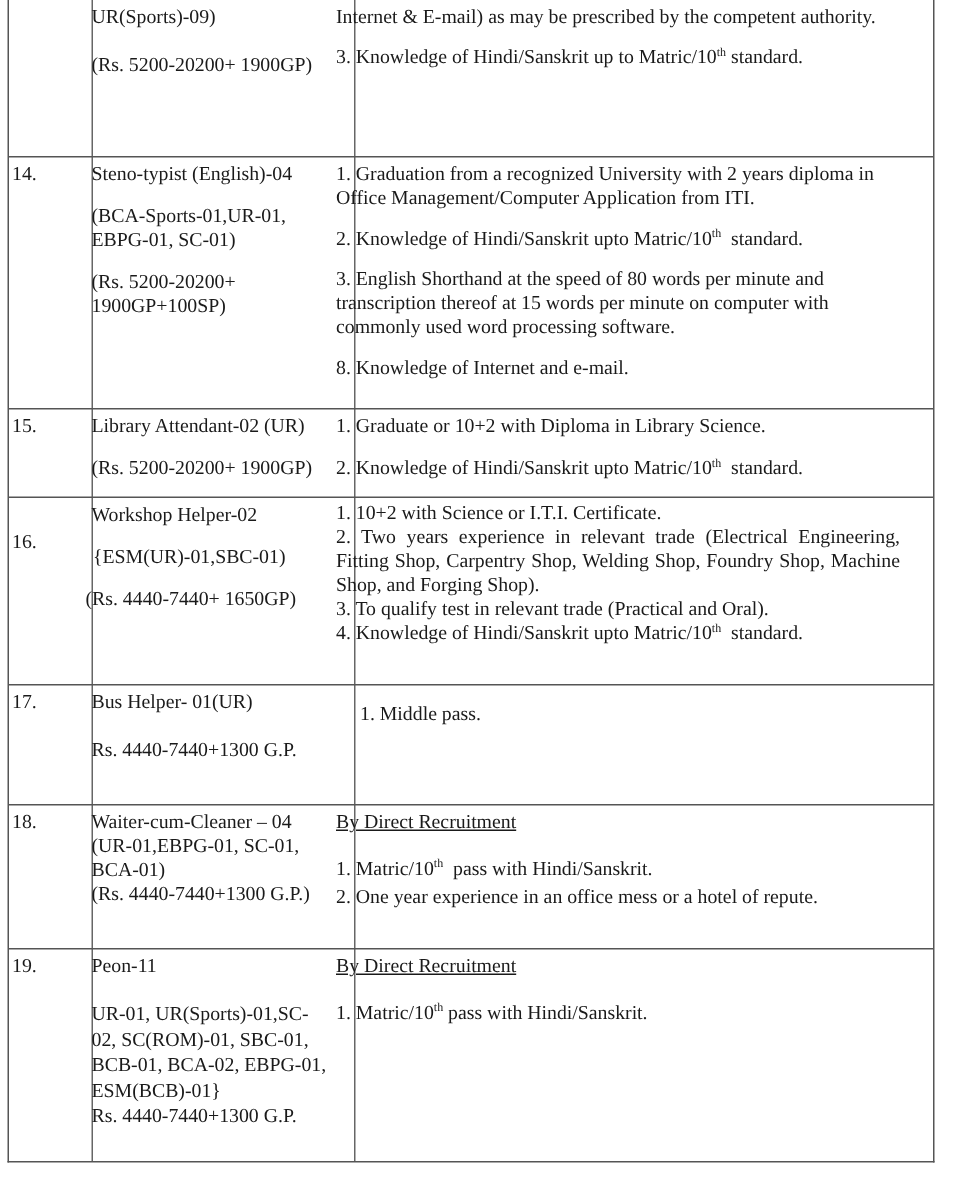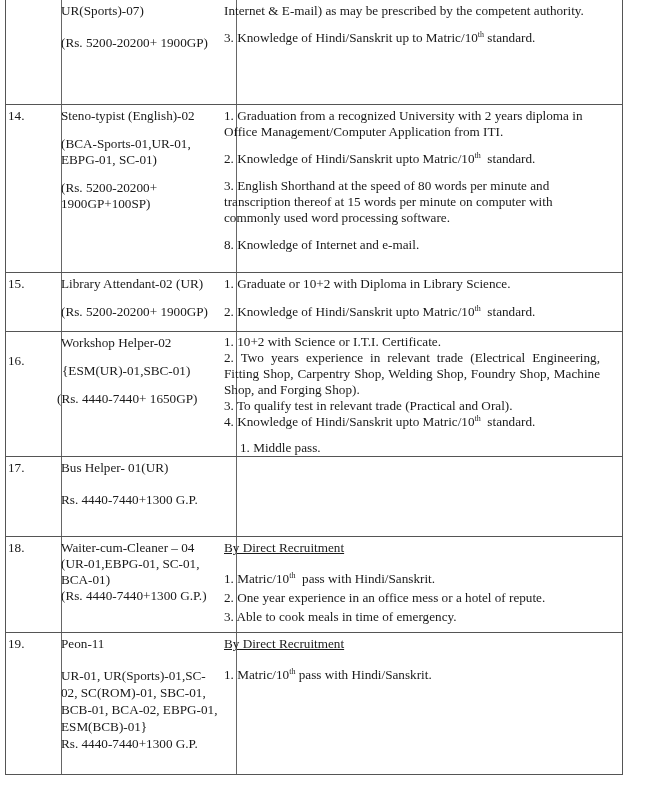--- a/index.html
+++ b/index.html
@@ -64,33 +64,33 @@
   <div class="hline" style="top:106px"></div>
   <div class="hline" style="top:274px"></div>
   <div class="hline" style="top:333px"></div>
   <div class="hline" style="top:458px"></div>
   <div class="hline" style="top:538px"></div>
   <div class="hline" style="top:634px"></div>
 </div>
 
 <div>
   <div class="cell post" style="top:3px">
-    <p>UR(Sports)-07)</p>
+    <p>UR(Sports)-09)</p>
     <p style="margin-top:16px">(Rs. 5200-20200+ 1900GP)</p>
   </div>
   <div class="cell qual" style="top:3px">
     <p>Internet &amp;    E-mail) as may be prescribed by the competent authority.</p>
     <p style="margin-top:11px"><span>3. Knowledge of Hindi/Sanskrit up to Matric/10</span><sup>th</sup><span> standard.</span></p>
   </div>
 </div>
 
 <div>
   <div class="cell sno" style="top:108px">14.</div>
   <div class="cell post" style="top:108px">
-    <p>Steno-typist (English)-02</p>
+    <p>Steno-typist (English)-04</p>
     <p style="margin-top:12px; width:150px">(BCA-Sports-01,UR-01, EBPG-01, SC-01)</p>
     <p style="margin-top:12px; width:130px">(Rs. 5200-20200+ 1900GP+100SP)</p>
   </div>
   <div class="cell qual" style="top:108px">
     <p>1.  Graduation from a  recognized University with 2 years diploma in Office Management/Computer Application from ITI.</p>
     <p style="margin-top:11px"><span>2. Knowledge of Hindi/Sanskrit upto Matric/10</span><sup>th</sup><span style="white-space:pre">  standard.</span></p>
     <p style="margin-top:11px">3. English Shorthand at the speed of 80 words per minute and transcription thereof at 15 words per minute on computer with commonly used word processing software.</p>
     <p style="margin-top:11px">8. Knowledge of Internet and e-mail.</p>
   </div>
 </div>
@@ -121,37 +121,36 @@
     <p><span>4. Knowledge of Hindi/Sanskrit upto Matric/10</span><sup>th</sup><span style="white-space:pre">  standard.</span></p>
   </div>
 </div>
 
 <div>
   <div class="cell sno" style="top:460px">17.</div>
   <div class="cell post" style="top:460px">
     <p>Bus Helper- 01(UR)</p>
     <p style="margin-top:16px">Rs. 4440-7440+1300 G.P.</p>
   </div>
-  <div class="cell qual" style="top:440px; left:235px; width:379px">
+  <div class="cell qual" style="top:468px; left:235px; width:379px">
     <p style="padding-left:5px">1. Middle pass.</p>
   </div>
 </div>
 
 <div>
   <div class="cell sno" style="top:540px">18.</div>
   <div class="cell post" style="top:540px">
     <p>Waiter-cum-Cleaner – 04</p>
     <p style="width:150px">(UR-01,EBPG-01, SC-01, BCA-01)</p>
     <p>(Rs. 4440-7440+1300 G.P.)</p>
   </div>
   <div class="cell qual" style="top:540px">
     <p class="u">By Direct Recruitment</p>
     <p style="margin-top:15px"><span>1. Matric/10</span><sup>th</sup><span style="white-space:pre">  pass with Hindi/Sanskrit.</span></p>
     <p style="margin-top:3px">2. One year experience in an office mess or a hotel of repute.</p>
-    <p style="margin-top:3px">3. Able to cook meals in time of emergency.</p>
   </div>
 </div>
 
 <div>
   <div class="cell sno" style="top:636px">19.</div>
   <div class="cell post" style="top:636px">
     <p>Peon-11</p>
     <p style="margin-top:15px; width:160px; line-height:17px">UR-01, UR(Sports)-01,SC-02, SC(ROM)-01, SBC-01, BCB-01, BCA-02, EBPG-01, ESM(BCB)-01}</p>
     <p style="line-height:17px">Rs. 4440-7440+1300 G.P.</p>
   </div>

